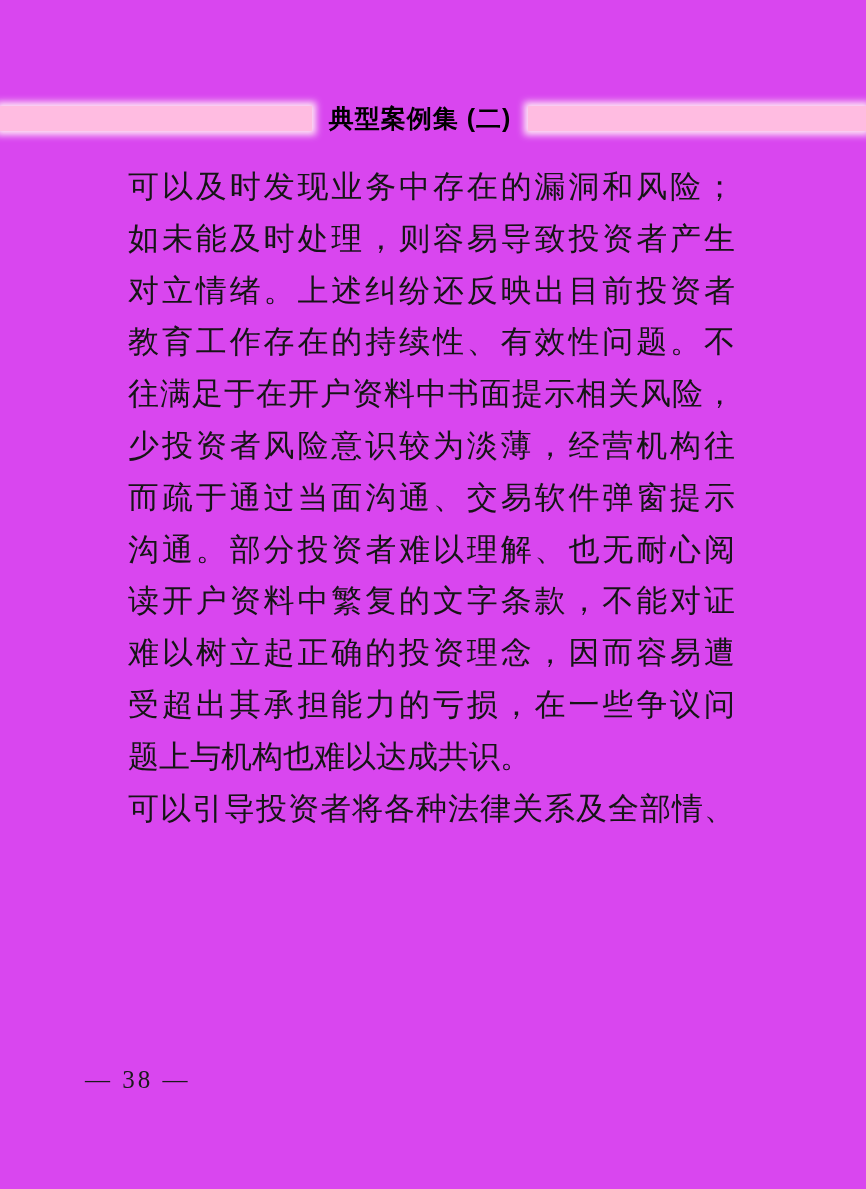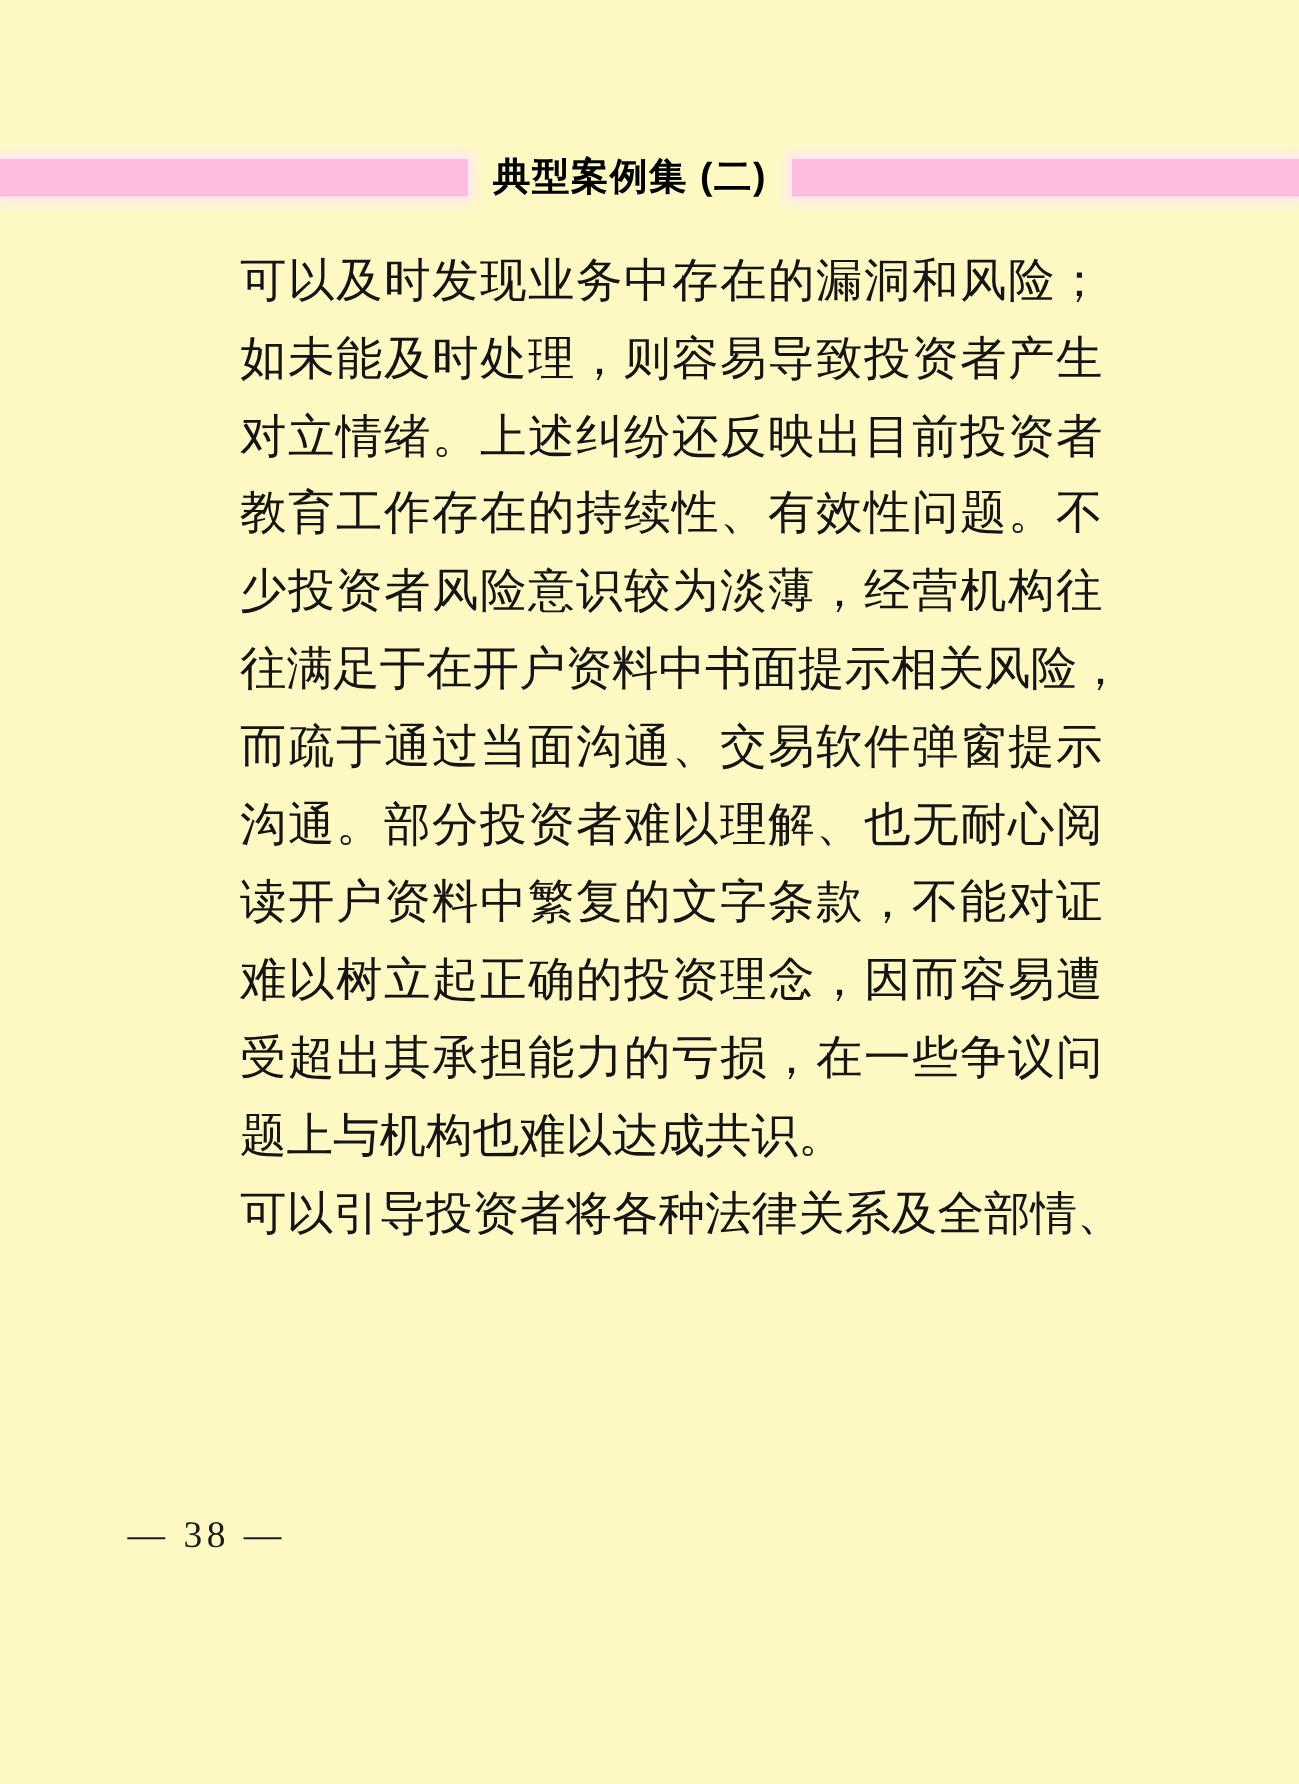--- a/index.html
+++ b/index.html
@@ -4,21 +4,21 @@
 <style>
   html, body {
     margin: 0;
     padding: 0;
     background: #ffffff;
   }
   .page {
     position: relative;
     width: 866px;
     height: 1189px;
-    background: #fef9c3;
+    background: #d946ef;
     overflow: hidden;
     font-family: "Liberation Serif", "DejaVu Serif", serif;
     color: #151515;
   }
   
   .header {
     position: absolute;
     top: 106px;
     left: 0;
     right: 0;
@@ -53,33 +53,32 @@
     letter-spacing: 0;
     color: #151515;
   }
   .ln {
     text-align: justify;
     text-align-last: justify;
     text-justify: inter-character;
     white-space: nowrap;
     height: 51.8px;
     overflow: visible;
-    margin-left: 32px;
   }
   .ln.end {
     text-align-last: left;
   }
   .ln.indent {
     text-indent: 2em;
   }
   
   .folio {
     position: absolute;
     left: 85px;
-    top: 1010px;
+    top: 1066px;
     font-size: 25px;
     letter-spacing: 3px;
     color: #1a1a1a;
     white-space: nowrap;
   }
 </style>
 </head>
 <body>
 
 <div class="page">
@@ -88,22 +87,22 @@
     <div class="bar bar-left" style="background: rgb(255, 188, 225); box-shadow: rgb(255, 232, 244) 0px 0px 7px 4px;"></div>
     <div class="header-title">典型案例集 (二)</div>
     <div class="bar bar-right" style="background: rgb(255, 188, 225); box-shadow: rgb(255, 232, 244) 0px 0px 7px 4px;"></div>
   </div>
 
   <div class="body-text">
     <div class="ln">可以及时发现业务中存在的漏洞和风险；</div>
     <div class="ln">如未能及时处理，则容易导致投资者产生</div>
     <div class="ln">对立情绪。上述纠纷还反映出目前投资者</div>
     <div class="ln">教育工作存在的持续性、有效性问题。不</div>
+    <div class="ln">往满足于在开户资料中书面提示相关风险，</div>
     <div class="ln">少投资者风险意识较为淡薄，经营机构往</div>
-    <div class="ln">往满足于在开户资料中书面提示相关风险，</div>
     <div class="ln">而疏于通过当面沟通、交易软件弹窗提示</div>
     <div class="ln">沟通。部分投资者难以理解、也无耐心阅</div>
     <div class="ln">读开户资料中繁复的文字条款，不能对证</div>
     <div class="ln">难以树立起正确的投资理念，因而容易遭</div>
     <div class="ln">受超出其承担能力的亏损，在一些争议问</div>
     <div class="ln end">题上与机构也难以达成共识。</div>
     <div class="ln">可以引导投资者将各种法律关系及全部情、</div>
   </div>
 
   <div class="folio">— 38 —</div>

